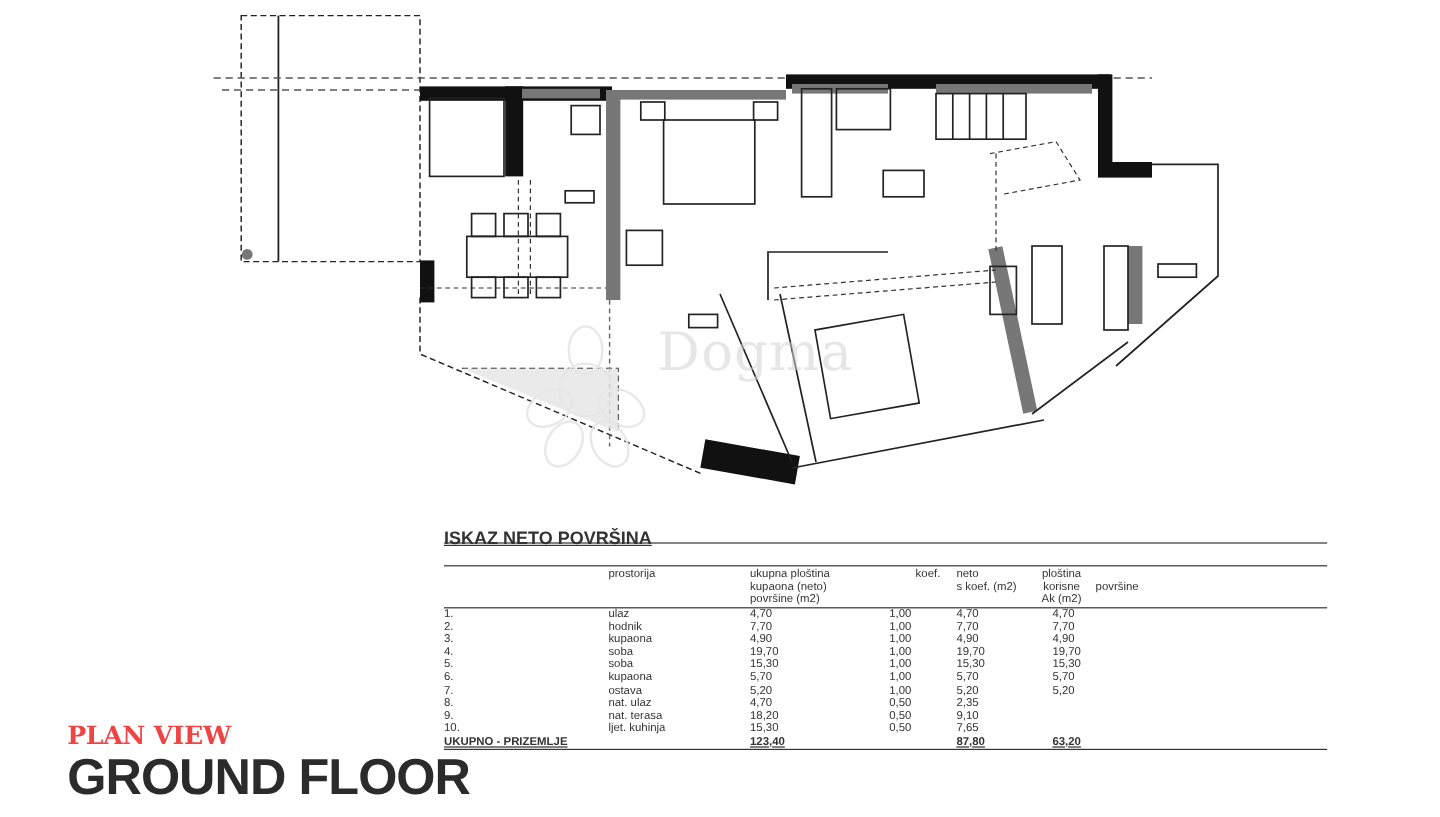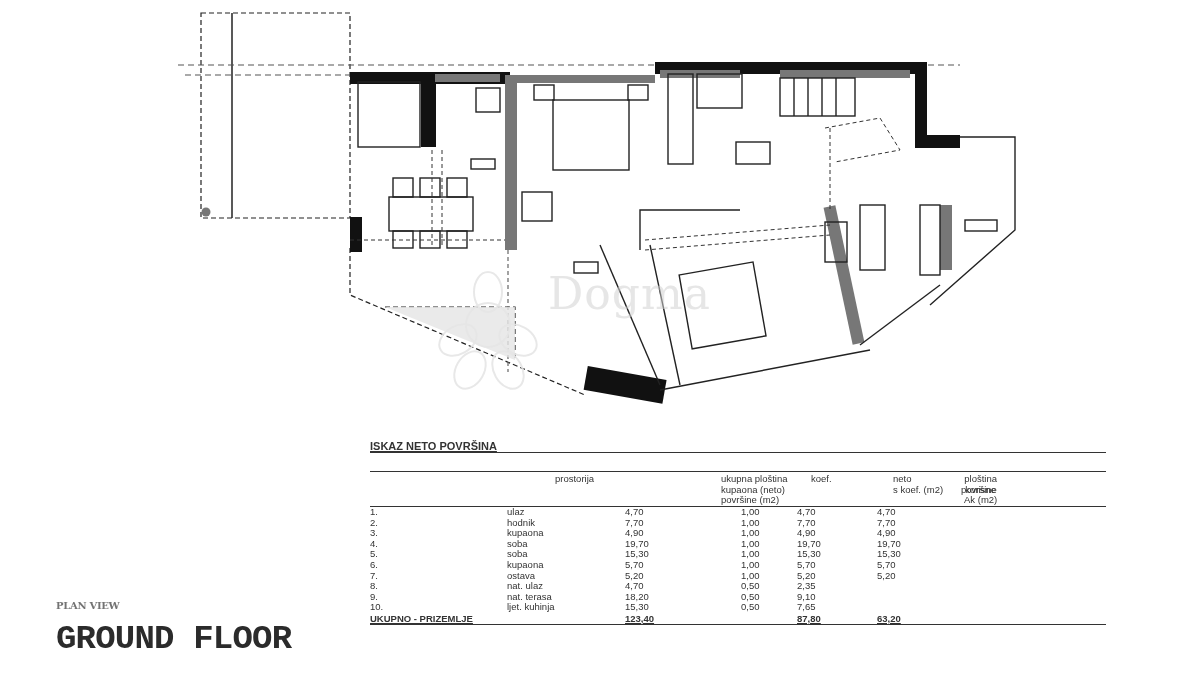--- a/index.html
+++ b/index.html
@@ -10,38 +10,38 @@
   }
   #plan { position: absolute; left: 0; top: 0; width: 1200px; height: 420px; }
   .watermark {
     position: absolute; left: 548px; top: 268px;
     font-family: "DejaVu Serif", serif; font-size: 44px;
     color: rgba(210,210,210,0.55); letter-spacing: 1px;
   }
   .title-block { position: absolute; left: 56px; top: 600px; }
   .title-small {
     font-family: "DejaVu Serif", serif; font-weight: bold;
-    font-size: 10px; color: #737373; letter-spacing: -0.3px;
+    font-size: 21px; color: #ef4444; letter-spacing: -0.3px;
   }
   .title-big {
-    font-family: Liberation Mono, monospace; font-weight: bold;
-    font-size: 34px; color: #2b2b2b; letter-spacing: -0.8px;
-    margin-top: 10px; line-height: 1.1;
+    font-family: Liberation Sans, sans-serif; font-weight: bold;
+    font-size: 42px; color: #2b2b2b; letter-spacing: -0.8px;
+    margin-top: 0; line-height: 1.1;
   }
   .table-block {
     position: absolute; left: 370px; top: 440px; width: 736px;
     font-size: 9.5px; color: #333;
   }
   .tbl-title {
-    font-weight: bold; font-size: 11px; text-decoration: underline;
+    font-weight: bold; font-size: 15px; text-decoration: underline;
     border-bottom: 1.5px solid #333; padding-bottom: 1px; height: 11px;
   }
   .hline { border-top: 1.6px solid #333; }
   .hdr { position: relative; height: 34px; margin-top: 18px; }
-  .hdr div { position: absolute; top: 2px; line-height: 10.5px; margin-left: 48px; }
+  .hdr div { position: absolute; top: 2px; line-height: 10.5px; }
   .section-label { font-weight: bold; height: 11px; line-height: 11px; padding-top: 1px; }
   .row { position: relative; height: 10.6px; line-height: 10.6px; }
   .row span { position: absolute; top: 0; white-space: nowrap; }
   .c-num { left: 0; }
   .c-name { left: 137px; }
   .c-area { left: 255px; }
   .c-coef { left: 371px; }
   .c-neto { left: 427px; }
   .c-ak { left: 507px; }
   .total { position: relative; height: 11px; line-height: 11px; font-weight: bold; border-bottom: 1.6px solid #333; text-align: right; }

